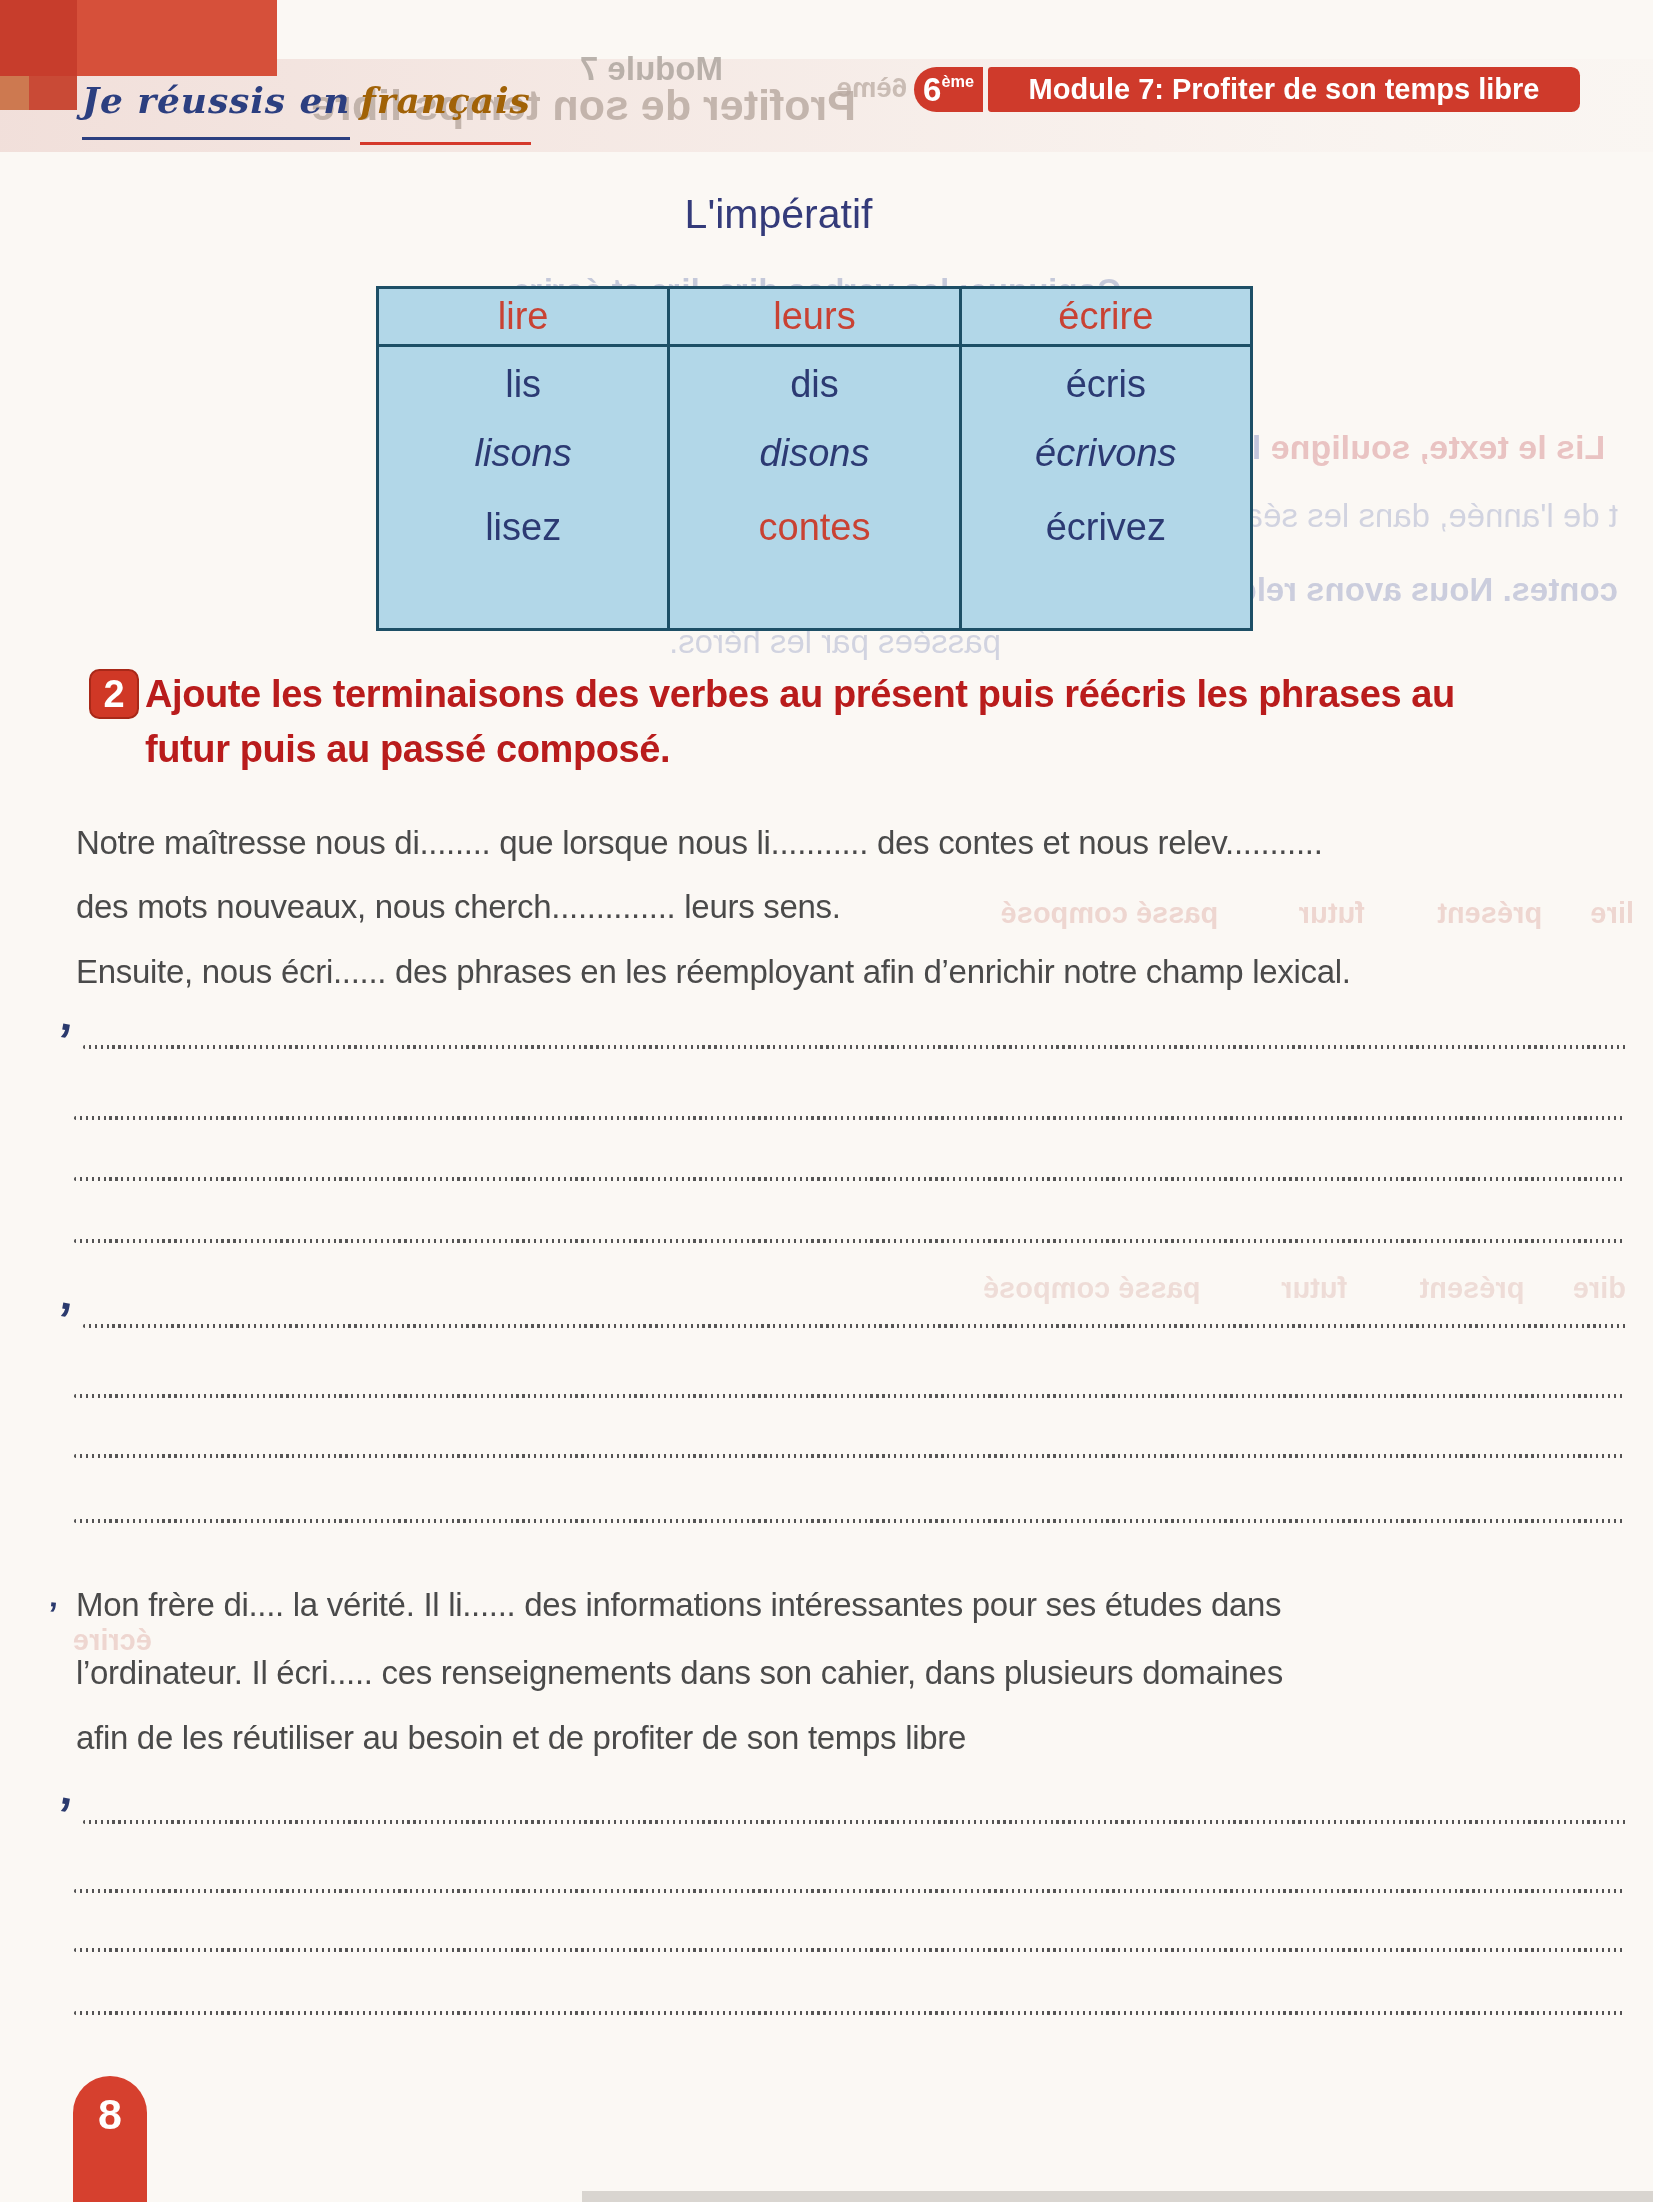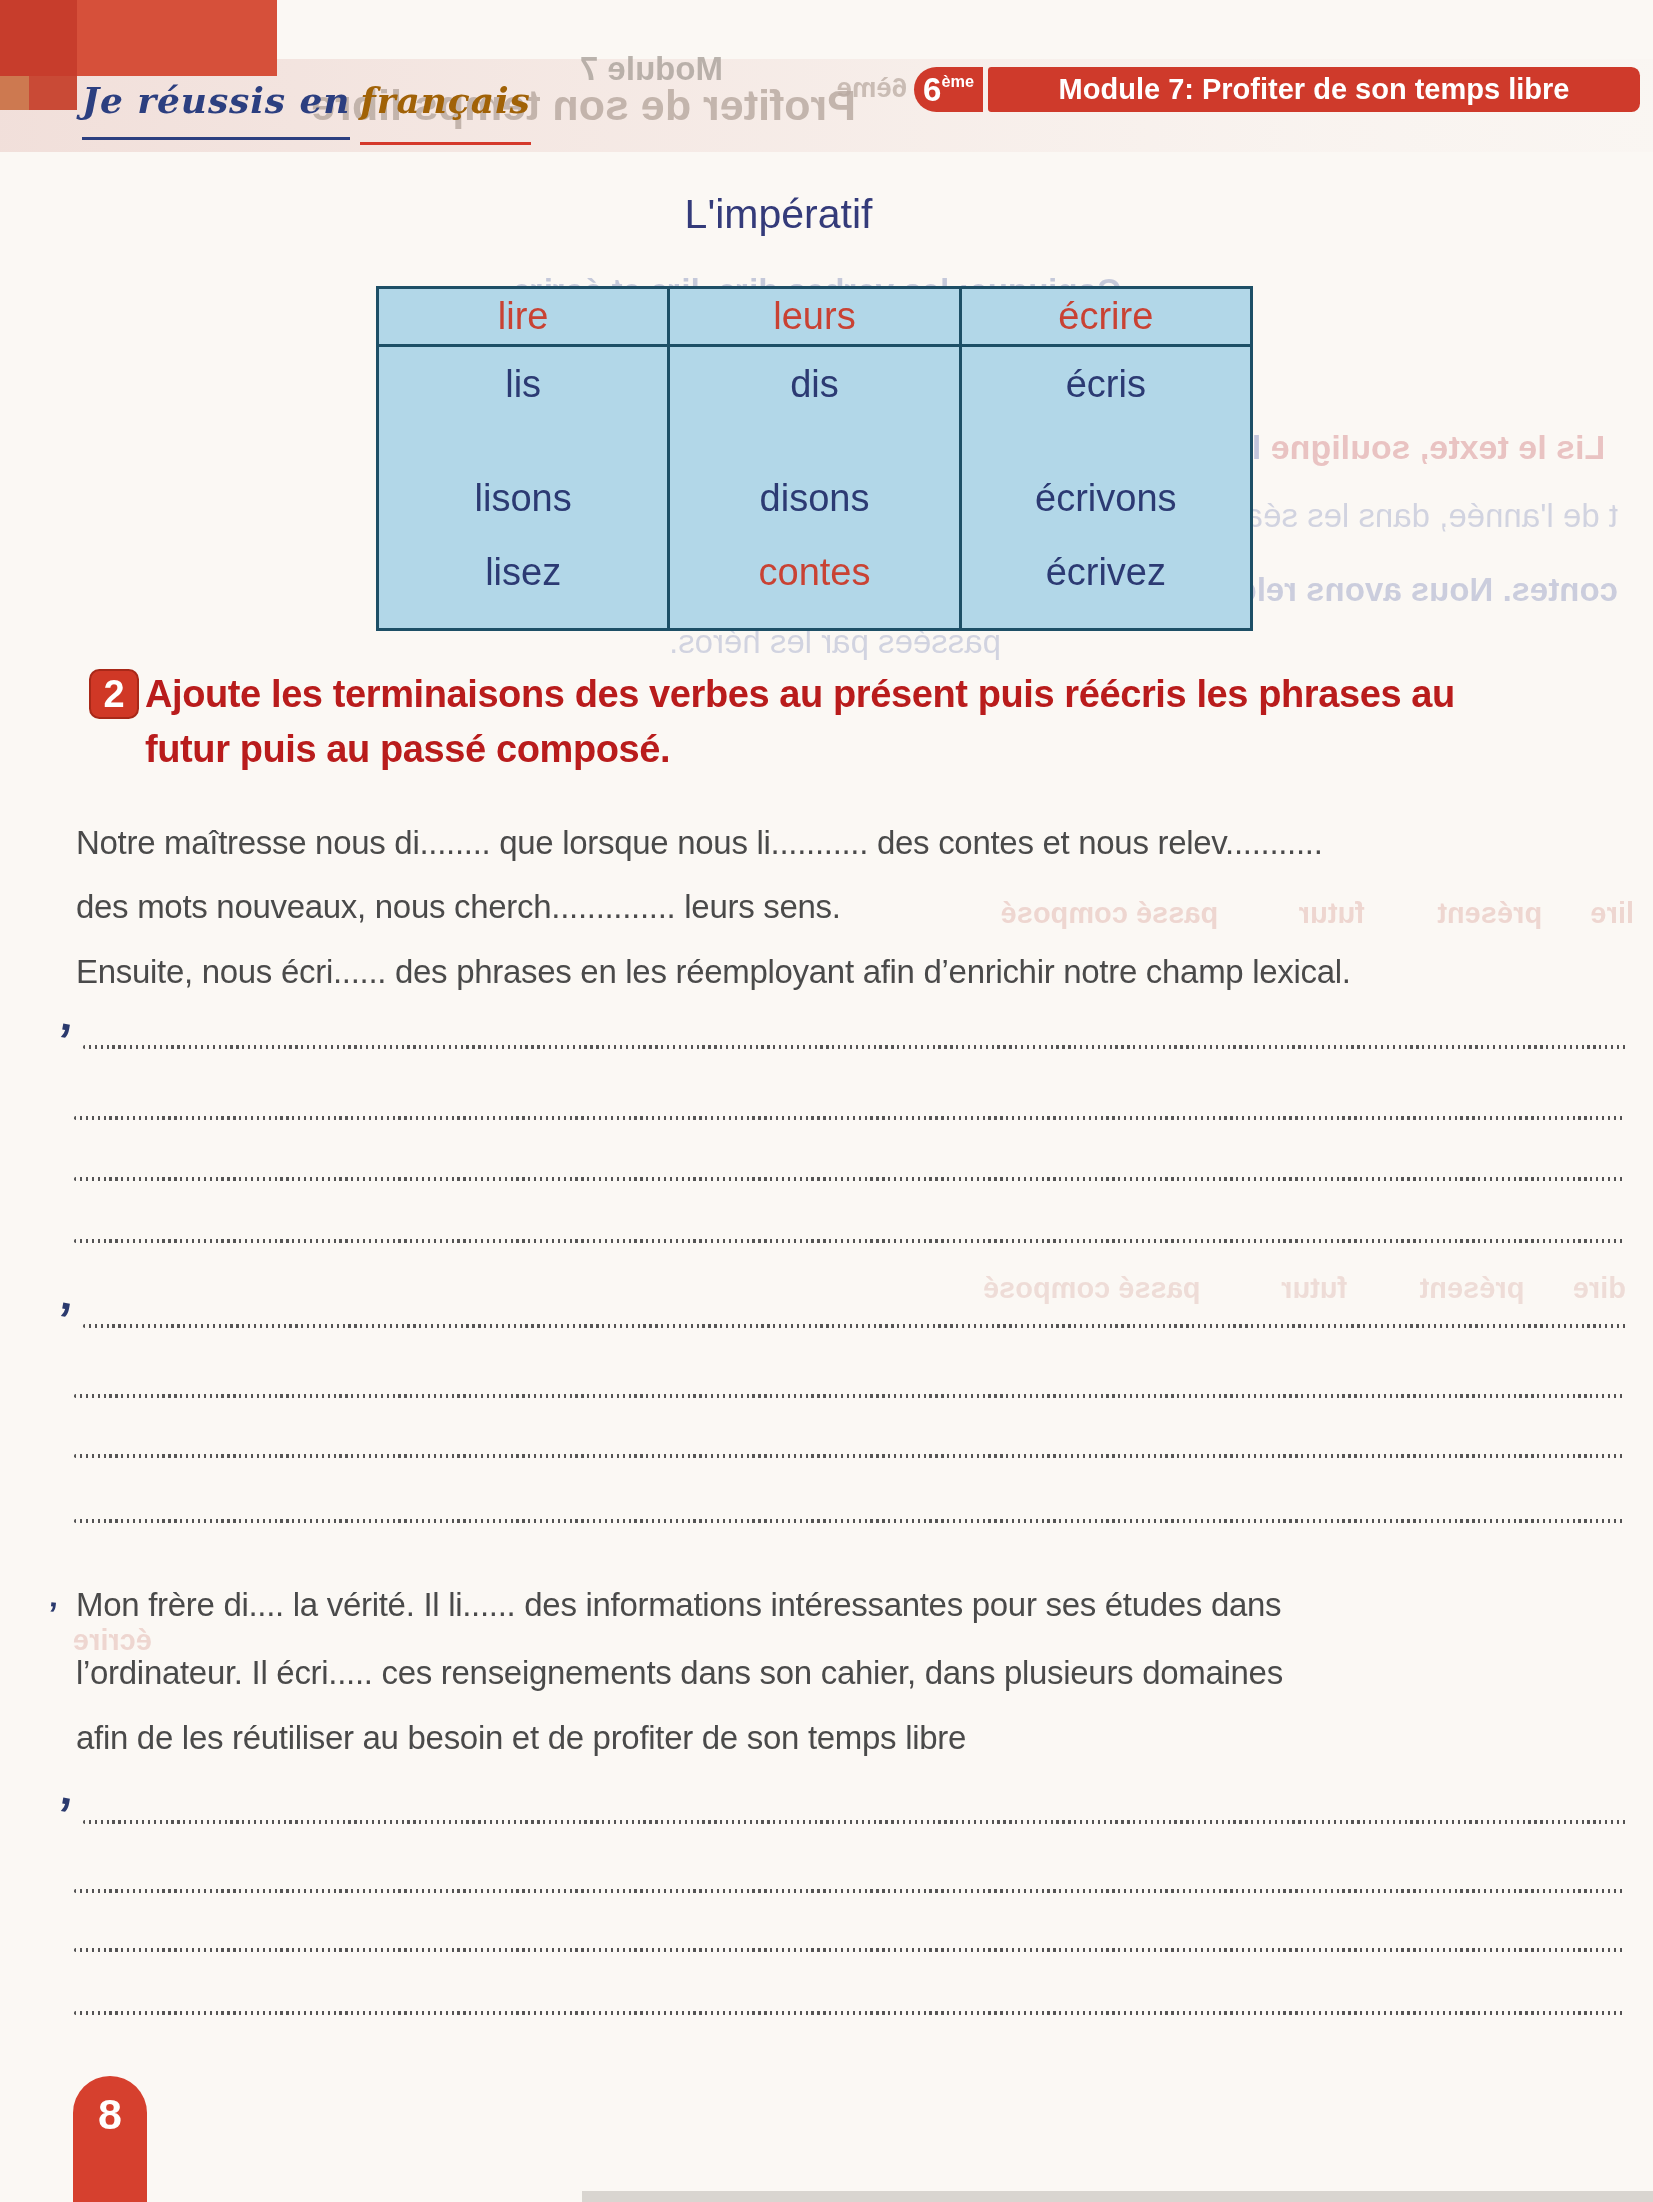--- a/index.html
+++ b/index.html
@@ -17,21 +17,21 @@
   .rb3{left:0;top:76px;width:29px;height:34px;background:#cd7950;}
   .rb4{left:29px;top:76px;width:48px;height:34px;background:#c94a36;}
   .logo{left:82px;top:79px;font-family:"DejaVu Serif",serif;font-style:italic;font-weight:bold;
     font-size:36px;letter-spacing:0.9px;white-space:nowrap;}
   .logo .lb{color:#2c3f80;border-bottom:3.4px solid #2c3f80;padding-bottom:16px;}
   .logo .lr{color:#a16207;border-bottom:3.4px solid #d5392b;padding-bottom:21px;margin-left:10px;}
   .grade{left:914px;top:67px;width:69px;height:45px;background:#cf3a2b;
     border-radius:22.4px 0 0 22.4px;color:#fff;display:flex;align-items:center;justify-content:center;}
   .grade .gn{font-size:33px;font-weight:bold;line-height:1;}
   .grade .gs{font-size:16.3px;font-weight:bold;line-height:1;position:relative;top:-8.6px;}
-  .banner{left:988px;top:67px;width:652px;height:45px;background:#cf3a2b;
+  .banner{left:988px;top:67px;width:592px;height:45px;background:#cf3a2b;
     border-radius:3.4px 8.6px 8.6px 3.4px;color:#fff;display:flex;align-items:center;justify-content:center;
     font-size:29px;font-weight:bold;white-space:nowrap;}
   
   .st{transform:scaleX(-1);white-space:pre;pointer-events:none;}
   .st-hm{left:465px;top:50px;width:258px;font-size:33px;font-weight:bold;color:#a59d96;opacity:.75;}
   .st-ht{left:202px;top:81px;width:654px;font-size:43px;font-weight:bold;color:#b7a89f;opacity:.8;}
   .st-hg{left:830px;top:72px;width:77px;font-size:27.5px;font-weight:bold;color:#b7a89f;opacity:.7;}
   .st-t1{left:387px;top:272px;width:860px;text-align:center;font-size:33px;font-weight:bold;color:#6e7fb2;opacity:.38;}
   .st-t2{left:387px;top:348px;width:860px;text-align:center;font-size:33px;font-weight:bold;color:#6e7fb2;opacity:.42;}
   .st-t3{left:17px;top:389px;width:1626px;font-size:34px;font-weight:bold;opacity:.5;}
@@ -45,21 +45,21 @@
   
   .title{left:344px;top:191px;width:869px;text-align:center;font-size:41px;color:#343b7a;}
   .tbl{left:376px;top:286px;width:877px;height:345px;background:#b2d7e8;
     border:3.4px solid #1d4f66;box-sizing:border-box;display:flex;}
   .tcol{flex:1 1 0;display:flex;flex-direction:column;}
   .tcol+.tcol{border-left:3.4px solid #1d4f66;}
   .th{height:55px;border-bottom:3.4px solid #1d4f66;display:flex;align-items:center;justify-content:center;
     font-size:38px;color:#c94233;}
   .tc{height:43px;display:flex;align-items:center;justify-content:center;font-size:38px;color:#2c3a73;}
   .tc.red{color:#c94233;}
-  .tc.m1{margin-top:15.5px;} .tc.m2{margin-top:71px;} .tc.m3{margin-top:31px;}
+  .tc.m1{margin-top:15.5px;} .tc.m2{margin-top:26px;font-style:italic;} .tc.m3{margin-top:31px;}
   
   .exbadge{left:89px;top:669px;width:50px;height:50px;background:#d03826;border:2.6px solid #a82818;
     box-sizing:border-box;border-radius:10.3px;color:#fff;font-size:38px;font-weight:bold;
     display:flex;align-items:center;justify-content:center;}
   .inst{left:145px;font-size:38px;font-weight:bold;color:#b91c1c;white-space:nowrap;letter-spacing:-0.4px;}
   .i1{top:673px;} .i2{top:728px;}
   .pline{left:76px;font-size:33px;color:#4a4a4a;letter-spacing:-0.3px;white-space:nowrap;}
   
   .dots{height:4.3px;border-radius:1.7px;opacity:.88;
     background:repeating-linear-gradient(90deg,#3e3e3e 0 2.2px,transparent 2.2px 5.9px);}

